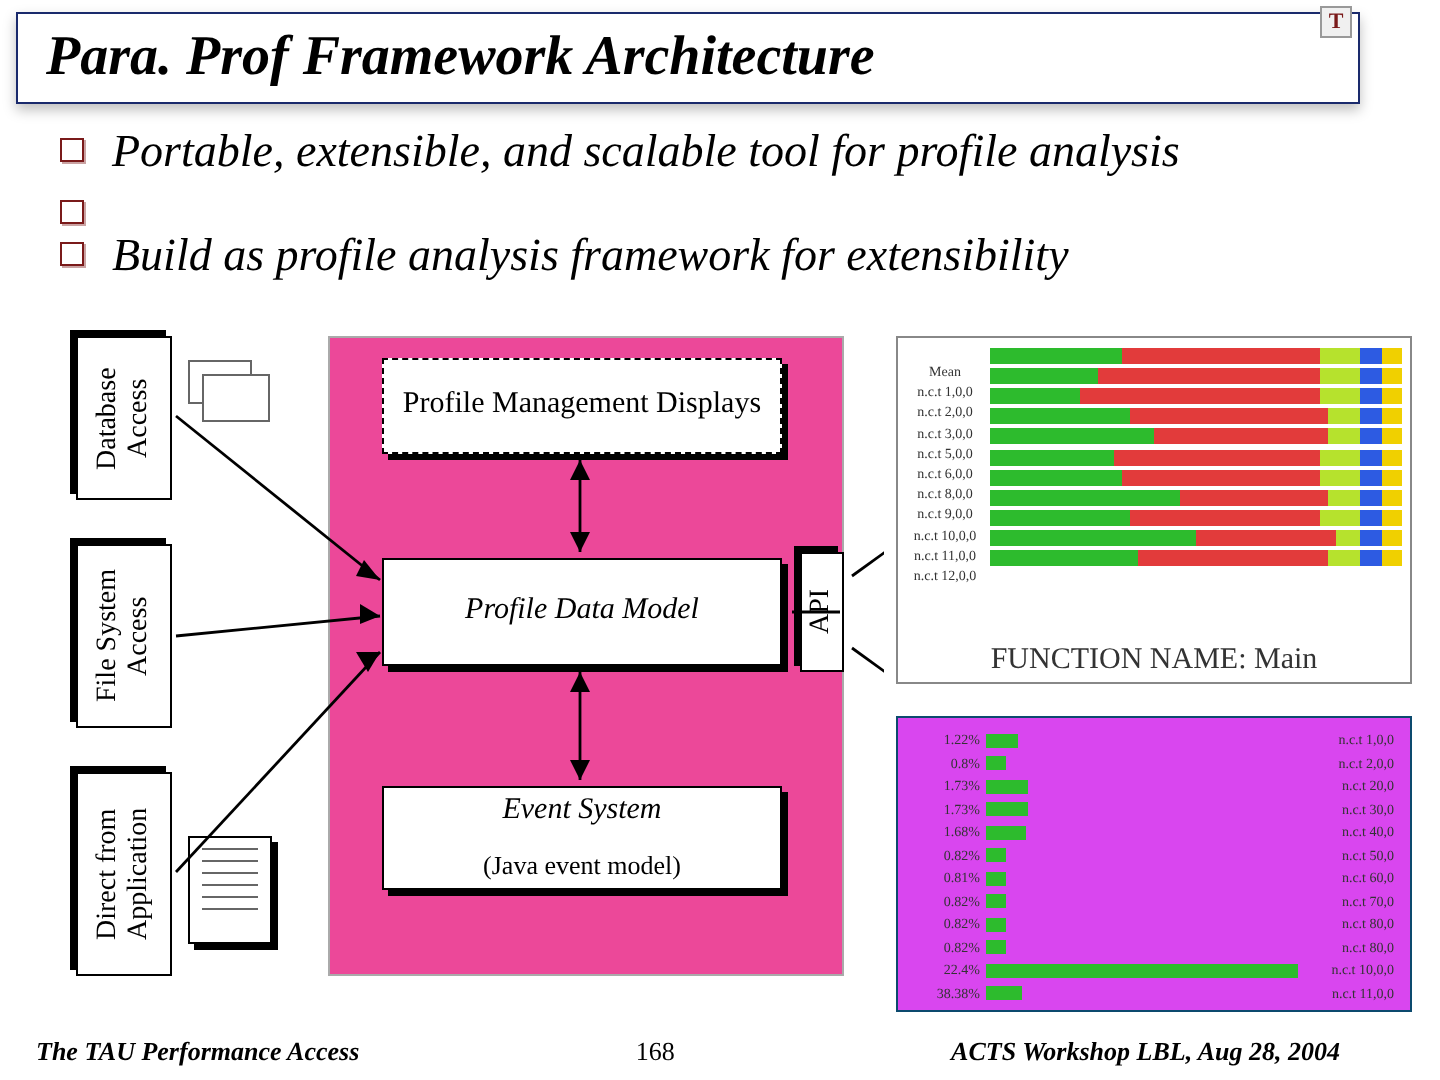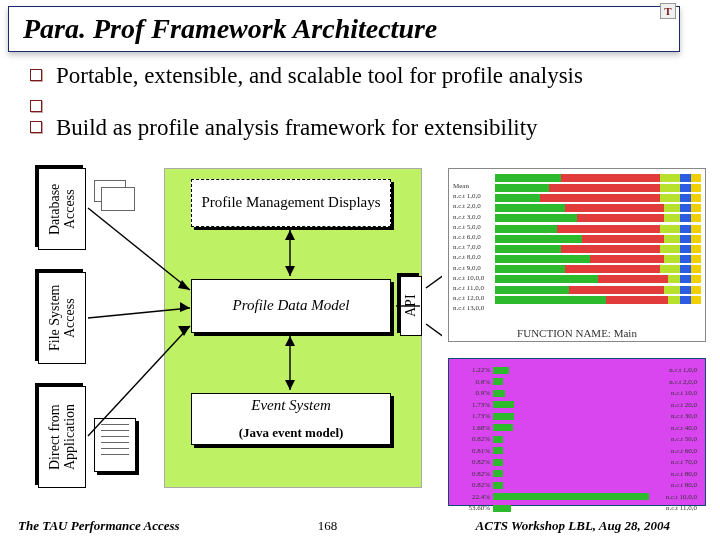--- a/index.html
+++ b/index.html
@@ -67,20 +67,21 @@
     border: 1.5px solid #7a1a1a;
     margin-top: 7px;
     margin-right: 14px;
     flex-shrink: 0;
     box-shadow: 1px 1px 0 rgba(122,26,26,0.4);
   }
   .bullets .text {
     font-size: 23px;
     color: #000;
     line-height: 1.25;
+    font-style: italic;
   }
   .diagram {
     position: absolute;
     top: 168px;
     left: 24px;
     width: 418px;
     height: 340px;
   }
   .vbox {
     position: absolute;
@@ -128,41 +129,41 @@
     height: 1px;
     background: #666;
     margin: 5px 6px;
   }
   .centerpanel {
     position: absolute;
     left: 140px;
     top: 0;
     width: 258px;
     height: 320px;
-    background: #bef264;
+    background: #ec4899;
     border: 1px solid #aaa;
   }
   .inner-box {
     position: absolute;
     background: #fff;
     border: 1px solid #000;
     box-shadow: 3px 3px 0 #000;
     text-align: center;
     display: flex;
     flex-direction: column;
     align-items: center;
     justify-content: center;
     font-size: 15px;
     line-height: 1.15;
   }
   .pm-displays { left: 26px; top: 10px; width: 200px; height: 48px; border-style: dashed; }
   .pdm { left: 26px; top: 110px; width: 200px; height: 54px; font-style: italic; }
   .pdm .sub { font-style: normal; font-size: 13px; margin-top: 4px; }
   .esys { left: 26px; top: 224px; width: 200px; height: 52px; font-style: italic; }
-  .esys .sub { font-style: normal; font-size: 13px; margin-top: 12px; font-weight: bold; }
+  .esys .sub { font-style: normal; font-size: 13px; margin-top: 12px; }
   .api {
     position: absolute;
     width: 22px;
     height: 60px;
     border: 1px solid #000;
     box-shadow: 3px 3px 0 #000;
     writing-mode: vertical-rl;
     transform: rotate(180deg);
     background: #fff;
     display: flex;
@@ -186,34 +187,34 @@
     padding: 4px 4px 2px 4px;
     background: #fff;
     position: relative;
   }
   .barviz .caption {
     position: absolute;
     bottom: 2px;
     left: 0;
     right: 0;
     text-align: center;
-    font-size: 11px;
+    font-size: 15px;
     color: #333;
   }
   .bar-row {
     display: flex;
     align-items: center;
     height: 9.2px;
     margin-bottom: 1px;
   }
   .bar-label {
     width: 42px;
     font-size: 7px;
     color: #333;
-    text-align: left;
+    text-align: center;
     padding-right: 3px;
     white-space: nowrap;
     margin-top: 17px;
   }
   .bar-track { flex: 1; height: 8px; display: flex; }
   .seg { height: 100%; }
   .seg.green { background: #2dbb2d; }
   .seg.red { background: #e23b3b; }
   .seg.lime { background: #b6e22d; }
   .seg.blue { background: #2d5be2; }
@@ -405,30 +406,20 @@
           <div class="bar-label">n.c.t 6,0,0</div>
           <div class="bar-track">
             <div class="seg green" style="width: 30%;"></div>
             <div class="seg red" style="width: 50%;"></div>
             <div class="seg lime" style="width: 10%;"></div>
             <div class="seg blue" style="width: 5%;"></div>
             <div class="seg yellow" style="width: 5%;"></div>
           </div>
         </div>
         <div class="bar-row">
-          <div class="bar-label">n.c.t 7,0,0</div>
-          <div class="bar-track">
-            <div class="seg green" style="width: 42%;"></div>
-            <div class="seg red" style="width: 40%;"></div>
-            <div class="seg lime" style="width: 8%;"></div>
-            <div class="seg blue" style="width: 5%;"></div>
-            <div class="seg yellow" style="width: 5%;"></div>
-          </div>
-        </div>
-        <div class="bar-row">
           <div class="bar-label">n.c.t 8,0,0</div>
           <div class="bar-track">
             <div class="seg green" style="width: 32%;"></div>
             <div class="seg red" style="width: 48%;"></div>
             <div class="seg lime" style="width: 10%;"></div>
             <div class="seg blue" style="width: 5%;"></div>
             <div class="seg yellow" style="width: 5%;"></div>
           </div>
         </div>
         <div class="bar-row">
@@ -464,49 +455,34 @@
         <div class="bar-row">
           <div class="bar-label">n.c.t 12,0,0</div>
           <div class="bar-track">
             <div class="seg green" style="width: 36%;"></div>
             <div class="seg red" style="width: 46%;"></div>
             <div class="seg lime" style="width: 8%;"></div>
             <div class="seg blue" style="width: 5%;"></div>
             <div class="seg yellow" style="width: 5%;"></div>
           </div>
         </div>
-        <div class="bar-row">
-          <div class="bar-label">n.c.t 13,0,0</div>
-          <div class="bar-track">
-            <div class="seg green" style="width: 54%;"></div>
-            <div class="seg red" style="width: 30%;"></div>
-            <div class="seg lime" style="width: 6%;"></div>
-            <div class="seg blue" style="width: 5%;"></div>
-            <div class="seg yellow" style="width: 5%;"></div>
-          </div>
-        </div>
         <div class="caption">FUNCTION NAME: Main</div>
     </div>
     <div class="histviz" id="histviz">
         <div class="hist-row">
           <div class="hist-label-l">1.22%</div>
           <div class="hist-bar" style="width: 15.6px;"></div>
           <div class="hist-label-r">n.c.t  1,0,0</div>
         </div>
         <div class="hist-row">
           <div class="hist-label-l">0.8%</div>
           <div class="hist-bar" style="width: 10.4px;"></div>
           <div class="hist-label-r">n.c.t  2,0,0</div>
         </div>
         <div class="hist-row">
-          <div class="hist-label-l">0.9%</div>
-          <div class="hist-bar" style="width: 11.7px;"></div>
-          <div class="hist-label-r">n.c.t  10,0</div>
-        </div>
-        <div class="hist-row">
           <div class="hist-label-l">1.73%</div>
           <div class="hist-bar" style="width: 20.8px;"></div>
           <div class="hist-label-r">n.c.t  20,0</div>
         </div>
         <div class="hist-row">
           <div class="hist-label-l">1.73%</div>
           <div class="hist-bar" style="width: 20.8px;"></div>
           <div class="hist-label-r">n.c.t  30,0</div>
         </div>
         <div class="hist-row">
@@ -538,21 +514,21 @@
           <div class="hist-label-l">0.82%</div>
           <div class="hist-bar" style="width: 10.4px;"></div>
           <div class="hist-label-r">n.c.t  80,0</div>
         </div>
         <div class="hist-row">
           <div class="hist-label-l">22.4%</div>
           <div class="hist-bar" style="width: 156px;"></div>
           <div class="hist-label-r">n.c.t  10,0,0</div>
         </div>
         <div class="hist-row">
-          <div class="hist-label-l">53.60%</div>
+          <div class="hist-label-l">38.38%</div>
           <div class="hist-bar" style="width: 18.2px;"></div>
           <div class="hist-label-r">n.c.t  11,0,0</div>
         </div>
       </div>
   </div>
 
   <div class="footer">
     <span>The TAU Performance Access</span>
     <span class="page">168</span>
     <span>ACTS Workshop LBL, Aug 28, 2004</span>

